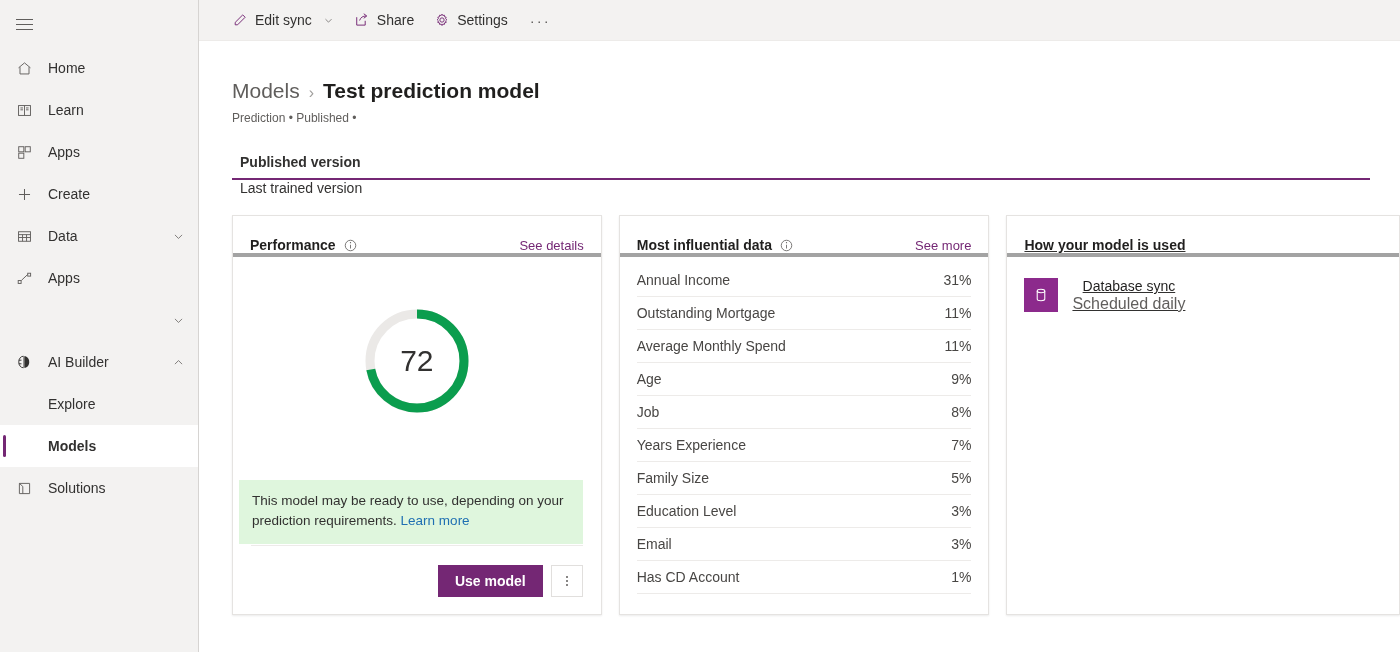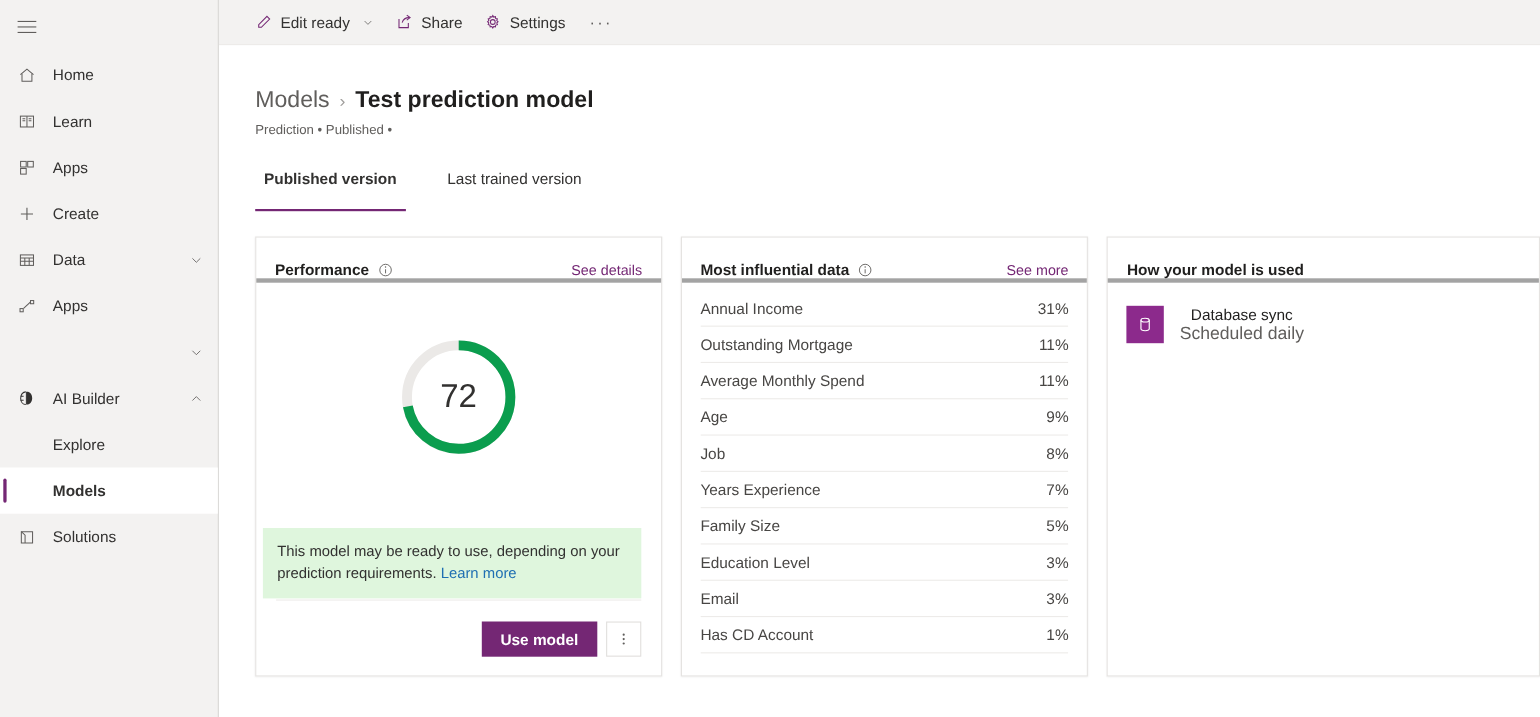--- a/index.html
+++ b/index.html
@@ -106,20 +106,21 @@
   .subtitle {
     margin-top: 8px;
     font-size: 12px;
     color: #605e5c;
   }
 
   .tabs {
     margin-top: 29px;
     display: flex; gap: 0px;
     height: 38px;
+    flex-direction: column;
   }
   .tab {
     font-size: 14px;
     color: #323130;
     padding: 0 8px 10px 8px;
     margin-right: 30px;
     cursor: pointer;
     position: relative;
   }
   .tab.active { font-weight: bold; }
@@ -134,21 +135,21 @@
     display: flex;
     gap: 17px;
   }
   .card {
     background: #ffffff;
     border: 1px solid #e5e3e1;
     box-shadow: 0 0.6px 1.8px rgba(0,0,0,0.08);
   }
   .card-1 { width: 372px; height: 400px; position: relative; }
   .card-2 { width: 373px; height: 400px; position: relative; }
-  .card-3 { width: 396px; height: 400px; position: relative; }
+  .card-3 { width: 396px; height: 400px; position: relative; text-decoration: underline; }
 
   .card-head {
     height: 41px;
     border-bottom: 4px solid #a3a3a3;
     display: flex; align-items: flex-end;
     padding: 0 17px;
   }
   .card-title {
     font-size: 14px; font-weight: bold; color: #201f1e;
   }
@@ -380,21 +381,21 @@
 
   <div class="main">
 
     <div class="cmdbar">
       <div class="cmd">
         <span class="cmd-ico">
           <svg width="16" height="16" viewBox="0 0 20 20" fill="none" stroke="#742774" stroke-width="1.2">
             <path d="M13.4 3.6 L16.4 6.6 L7 16 L4 16 L4 13 Z"></path>
           </svg>
         </span>
-        <span>Edit ready</span>
+        <span>Edit sync</span>
         <span class="caret">
           <svg width="11" height="11" viewBox="0 0 20 20" fill="none" stroke="#605e5c" stroke-width="1.3">
             <path d="M4.5 7.5 L10 13 L15.5 7.5"></path>
           </svg>
         </span>
       </div>
       <div class="cmd">
         <span class="cmd-ico">
           <svg width="16" height="16" viewBox="0 0 20 20" fill="none" stroke="#742774" stroke-width="1.2">
             <path d="M3.4 6.5 V16.4 H14 V11"></path>

